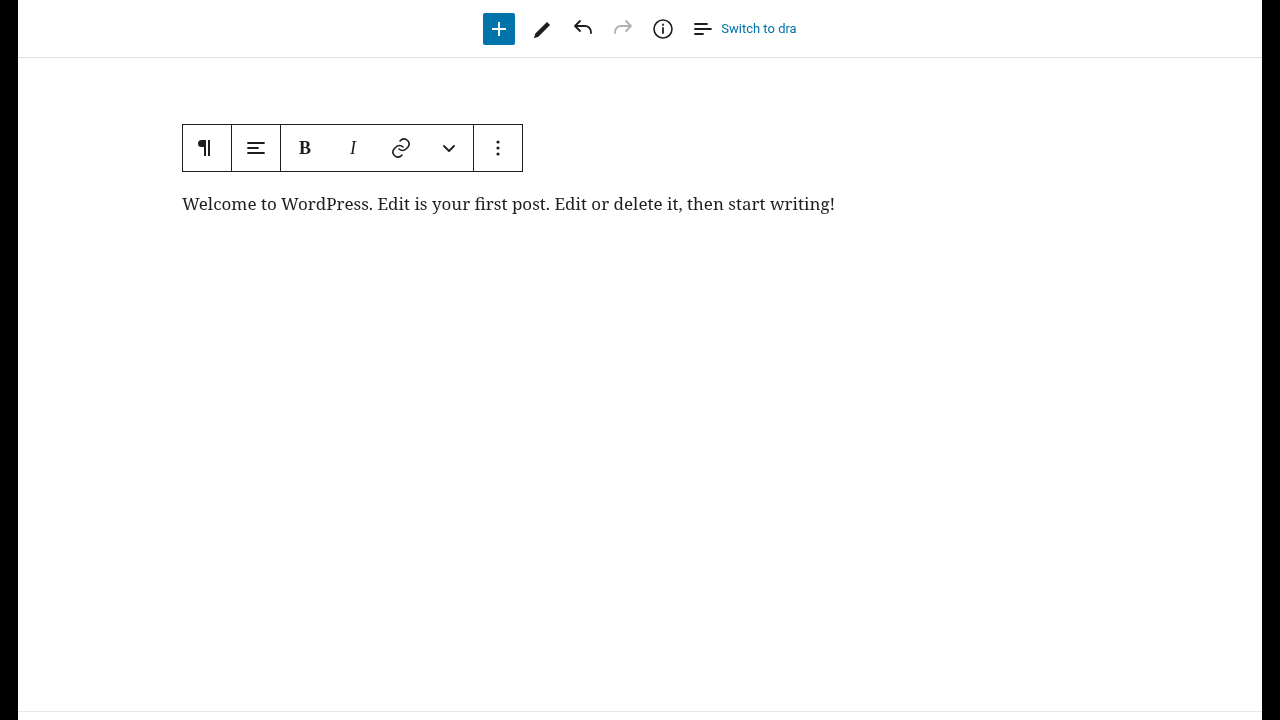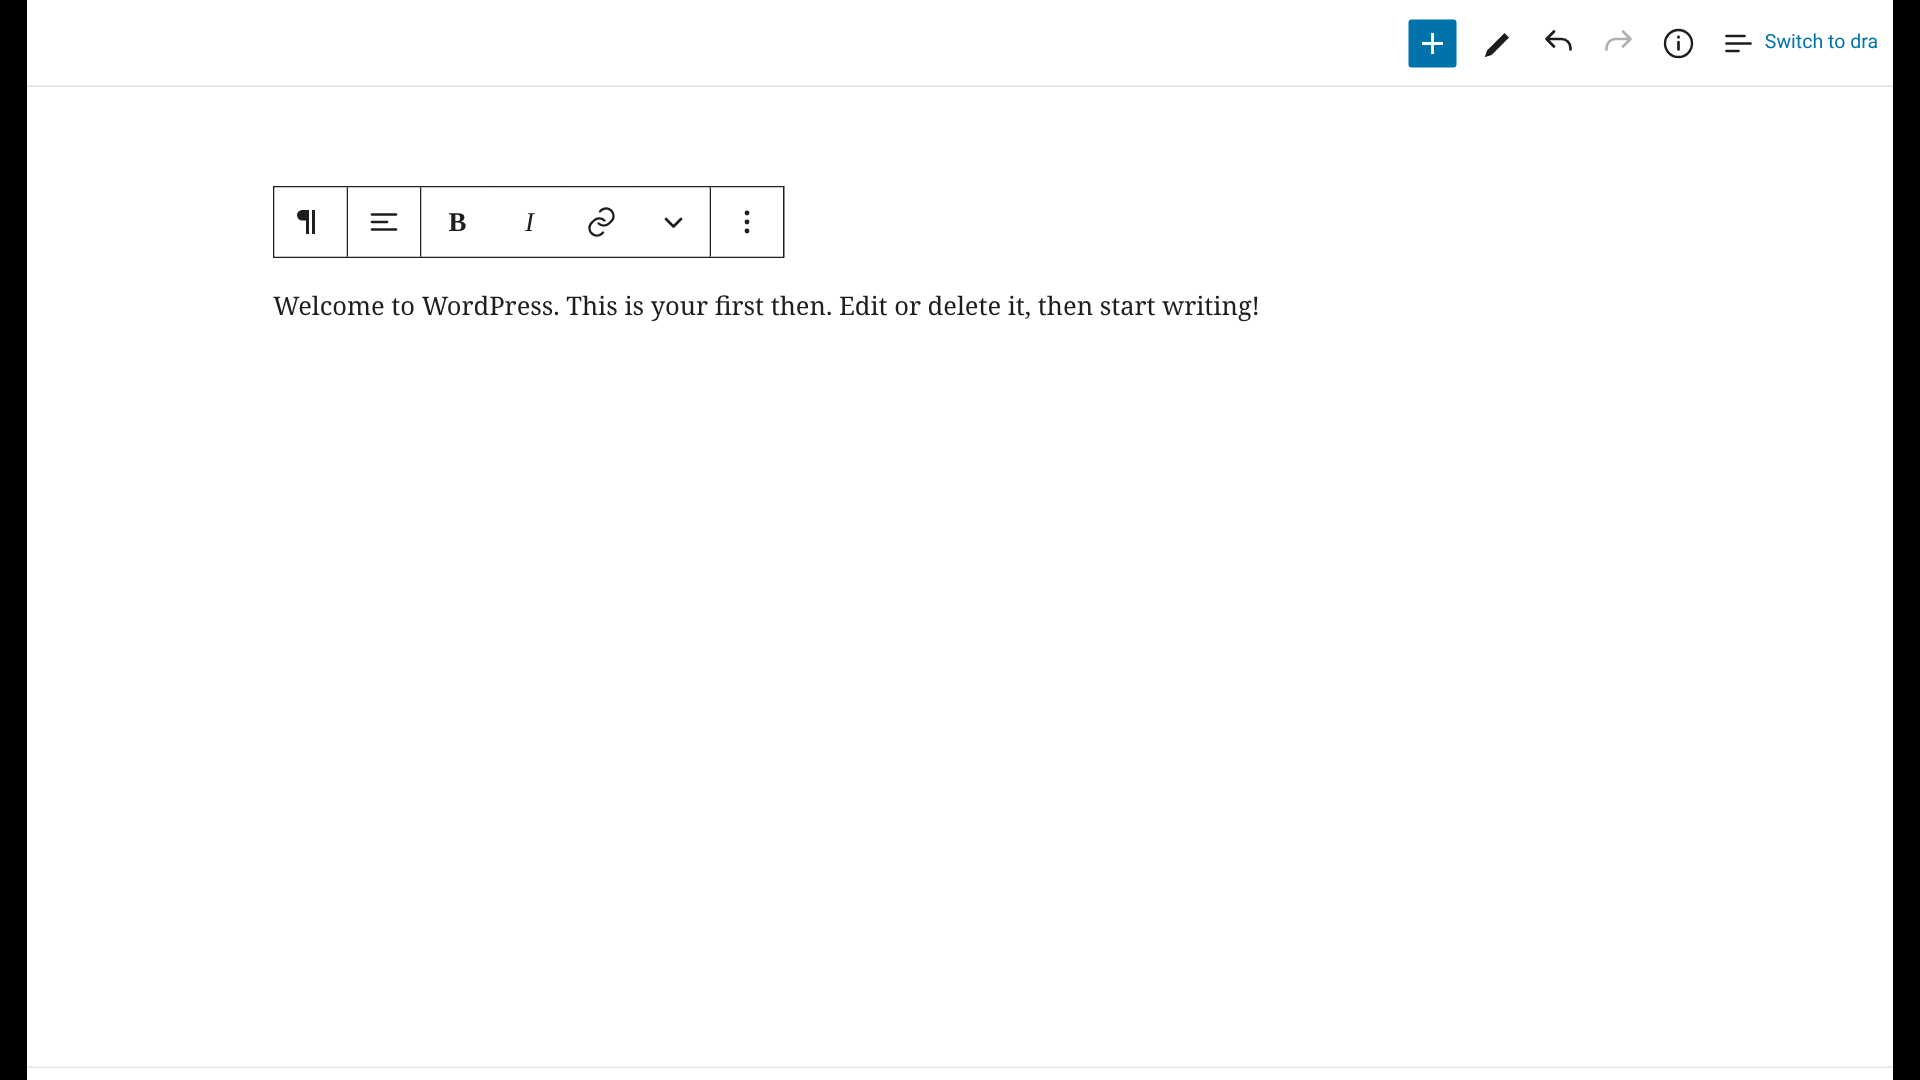--- a/index.html
+++ b/index.html
@@ -21,21 +21,21 @@
       width: 1244px;
       height: 720px;
       background: #fff;
     }
     .toolbar {
       height: 58px;
       border-bottom: 1px solid #e0e0e0;
       display: flex;
       align-items: center;
       padding: 0 10px;
-      justify-content: flex-end;
+      justify-content: center;
     }
     .toolbar-left {
       display: flex;
       align-items: center;
       gap: 4px;
     }
     .toolbar-right {
       display: flex;
       align-items: center;
     }
@@ -229,17 +229,17 @@
           <button class="block-btn">
             <svg viewBox="0 0 24 24" fill="currentColor">
               <circle cx="12" cy="6" r="1.6"></circle>
               <circle cx="12" cy="12" r="1.6"></circle>
               <circle cx="12" cy="18" r="1.6"></circle>
             </svg>
           </button>
         </div>
       </div>
     </div>
-    <p class="post-body">Welcome to WordPress. This is your first then. Edit or delete it, then start writing!</p>
+    <p class="post-body">Welcome to WordPress. Edit is your first post. Edit or delete it, then start writing!</p>
   </div>
 
   <div class="footer-line"></div>
 </div>
 
 </body></html>

